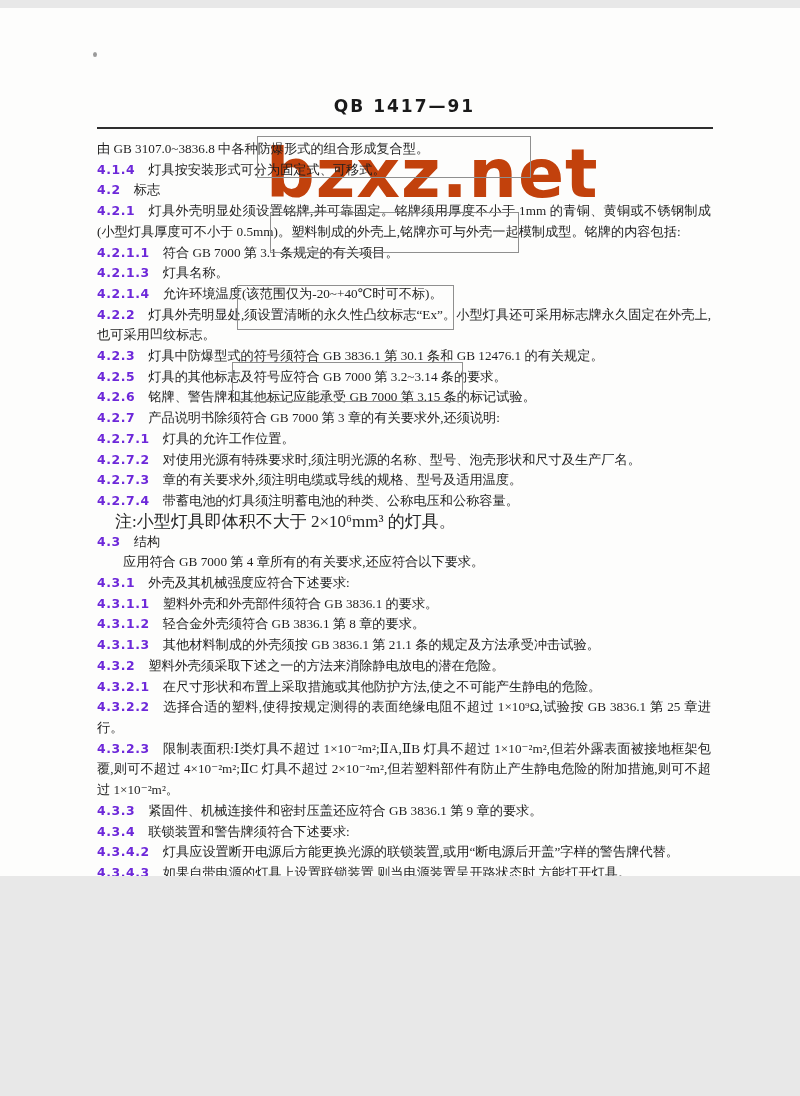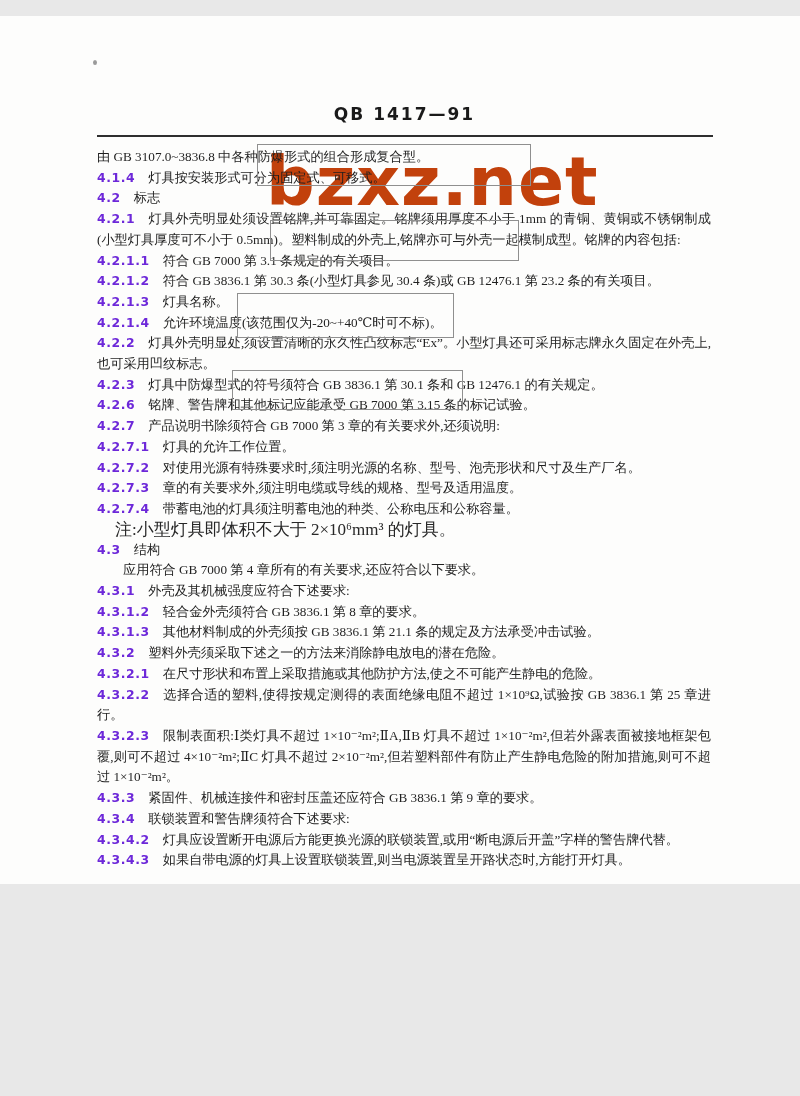--- a/index.html
+++ b/index.html
@@ -1,19 +1,19 @@
 <!DOCTYPE html>
 <html><head>
 <meta charset="utf-8">
 <style>
   html,body { margin:0; padding:0; background:#e8e8e8; }
   .page {
     position:relative;
     width:800px; height:868px;
-    margin:16px auto;
+    margin:8px auto;
     background:#fdfdfc;
     overflow:hidden;
     font-family:"Liberation Serif","DejaVu Serif",serif;
     color:#1f1f1f;
   }
   .speck {
     position:absolute; left:93px; top:44px;
     width:4px; height:5px; background:#9a9a9a; border-radius:50%;
   }
   .std-header {
@@ -80,35 +80,36 @@
   <div class="header-rule"></div>
 
   <div class="watermark">bzxz.net</div>
 
   <div class="doc-body">
       <p class="para plain"><span class="txt">由 GB 3107.0~3836.8 中各种防爆形式的组合形成复合型。</span></p>
       <p class="para body"><span class="num">4.1.4</span><span class="txt">灯具按安装形式可分为固定式、可移式。</span></p>
       <p class="para body"><span class="num">4.2</span><span class="txt">标志</span></p>
       <p class="para body"><span class="num">4.2.1</span><span class="txt">灯具外壳明显处须设置铭牌,并可靠固定。铭牌须用厚度不小于 1mm 的青铜、黄铜或不锈钢制成(小型灯具厚度可不小于 0.5mm)。塑料制成的外壳上,铭牌亦可与外壳一起模制成型。铭牌的内容包括:</span></p>
       <p class="para body"><span class="num">4.2.1.1</span><span class="txt">符合 GB 7000 第 3.1 条规定的有关项目。</span></p>
-      <p class="para body"><span class="num">4.2.1.2</span><span class="txt">符合 GB 3836.1 第 30.3 条(小型灯具参见 30.4 条)或 GB 12476.1 第 23.2 条的有关项目。</span></p>
       <p class="para body"><span class="num">4.2.1.3</span><span class="txt">灯具名称。</span></p>
       <p class="para body"><span class="num">4.2.1.4</span><span class="txt">允许环境温度(该范围仅为-20~+40℃时可不标)。</span></p>
       <p class="para body"><span class="num">4.2.2</span><span class="txt">灯具外壳明显处,须设置清晰的永久性凸纹标志“Ex”。小型灯具还可采用标志牌永久固定在外壳上,也可采用凹纹标志。</span></p>
       <p class="para body"><span class="num">4.2.3</span><span class="txt">灯具中防爆型式的符号须符合 GB 3836.1 第 30.1 条和 GB 12476.1 的有关规定。</span></p>
+      <p class="para body"><span class="num">4.2.5</span><span class="txt">灯具的其他标志及符号应符合 GB 7000 第 3.2~3.14 条的要求。</span></p>
       <p class="para body"><span class="num">4.2.6</span><span class="txt">铭牌、警告牌和其他标记应能承受 GB 7000 第 3.15 条的标记试验。</span></p>
       <p class="para body"><span class="num">4.2.7</span><span class="txt">产品说明书除须符合 GB 7000 第 3 章的有关要求外,还须说明:</span></p>
       <p class="para body"><span class="num">4.2.7.1</span><span class="txt">灯具的允许工作位置。</span></p>
       <p class="para body"><span class="num">4.2.7.2</span><span class="txt">对使用光源有特殊要求时,须注明光源的名称、型号、泡壳形状和尺寸及生产厂名。</span></p>
       <p class="para body"><span class="num">4.2.7.3</span><span class="txt">章的有关要求外,须注明电缆或导线的规格、型号及适用温度。</span></p>
       <p class="para body"><span class="num">4.2.7.4</span><span class="txt">带蓄电池的灯具须注明蓄电池的种类、公称电压和公称容量。</span></p>
       <p class="para note"><span class="txt">注:小型灯具即体积不大于 2×10⁶mm³ 的灯具。</span></p>
       <p class="para body"><span class="num">4.3</span><span class="txt">结构</span></p>
       <p class="para indent"><span class="txt">应用符合 GB 7000 第 4 章所有的有关要求,还应符合以下要求。</span></p>
       <p class="para body"><span class="num">4.3.1</span><span class="txt">外壳及其机械强度应符合下述要求:</span></p>
+      <p class="para body"><span class="num">4.3.1.1</span><span class="txt">塑料外壳和外壳部件须符合 GB 3836.1 的要求。</span></p>
       <p class="para body"><span class="num">4.3.1.2</span><span class="txt">轻合金外壳须符合 GB 3836.1 第 8 章的要求。</span></p>
       <p class="para body"><span class="num">4.3.1.3</span><span class="txt">其他材料制成的外壳须按 GB 3836.1 第 21.1 条的规定及方法承受冲击试验。</span></p>
       <p class="para body"><span class="num">4.3.2</span><span class="txt">塑料外壳须采取下述之一的方法来消除静电放电的潜在危险。</span></p>
       <p class="para body"><span class="num">4.3.2.1</span><span class="txt">在尺寸形状和布置上采取措施或其他防护方法,使之不可能产生静电的危险。</span></p>
       <p class="para body"><span class="num">4.3.2.2</span><span class="txt">选择合适的塑料,使得按规定测得的表面绝缘电阻不超过 1×10⁹Ω,试验按 GB 3836.1 第 25 章进行。</span></p>
       <p class="para body"><span class="num">4.3.2.3</span><span class="txt">限制表面积:Ⅰ类灯具不超过 1×10⁻²m²;ⅡA,ⅡB 灯具不超过 1×10⁻²m²,但若外露表面被接地框架包覆,则可不超过 4×10⁻²m²;ⅡC 灯具不超过 2×10⁻²m²,但若塑料部件有防止产生静电危险的附加措施,则可不超过 1×10⁻²m²。</span></p>
       <p class="para body"><span class="num">4.3.3</span><span class="txt">紧固件、机械连接件和密封压盖还应符合 GB 3836.1 第 9 章的要求。</span></p>
       <p class="para body"><span class="num">4.3.4</span><span class="txt">联锁装置和警告牌须符合下述要求:</span></p>
       <p class="para body"><span class="num">4.3.4.2</span><span class="txt">灯具应设置断开电源后方能更换光源的联锁装置,或用“断电源后开盖”字样的警告牌代替。</span></p>
       <p class="para body"><span class="num">4.3.4.3</span><span class="txt">如果自带电源的灯具上设置联锁装置,则当电源装置呈开路状态时,方能打开灯具。</span></p>

